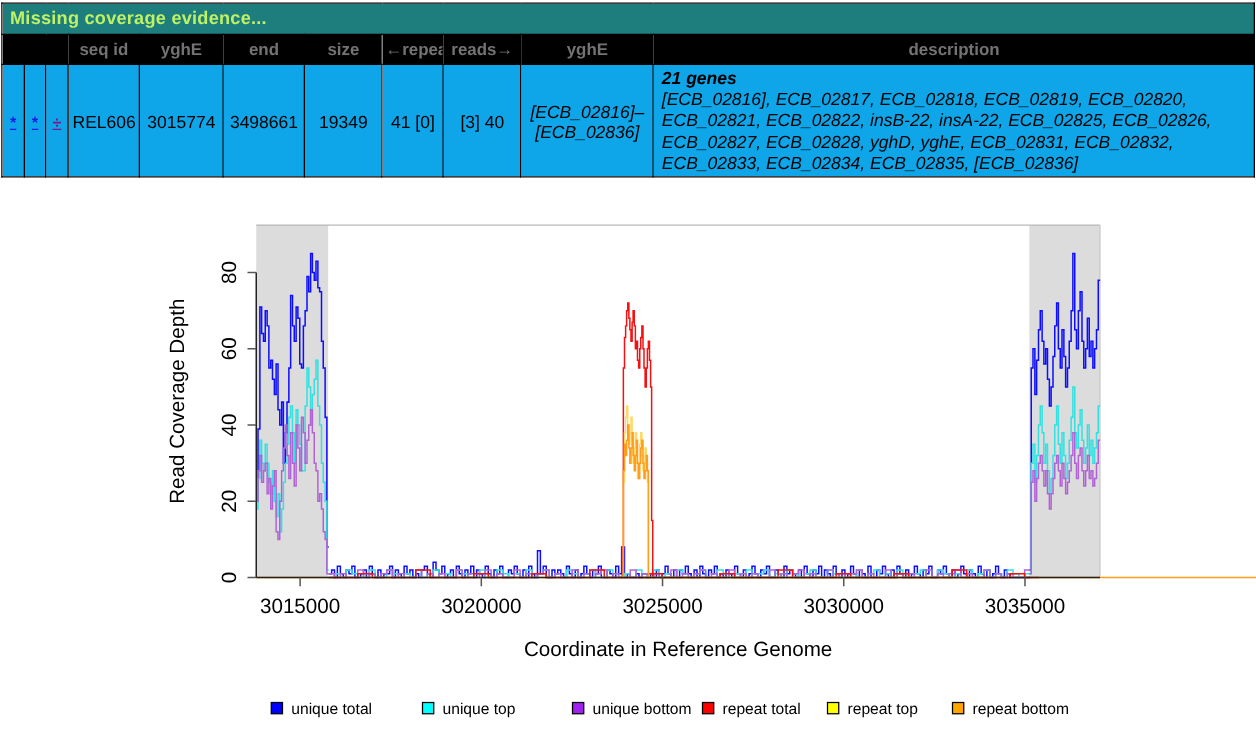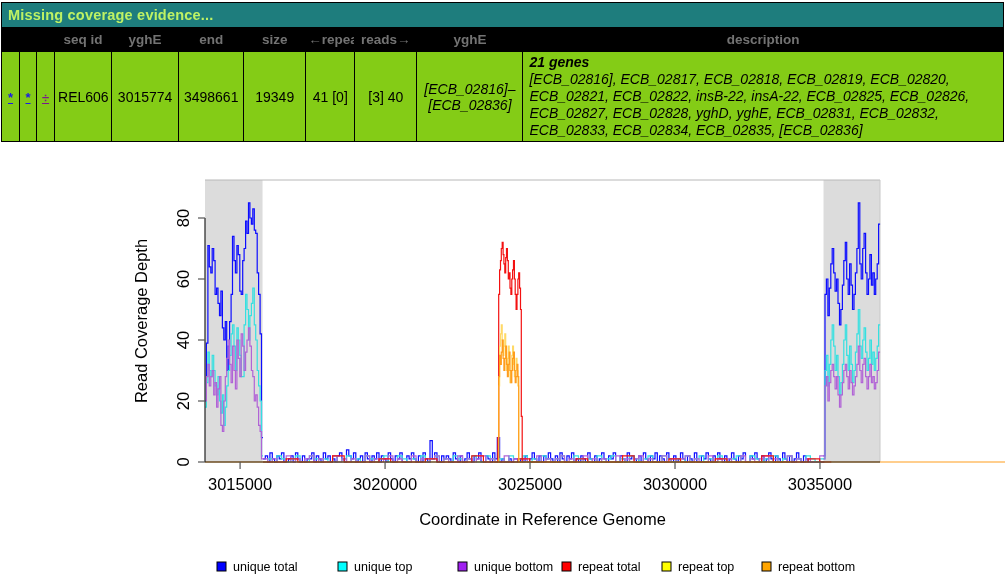--- a/index.html
+++ b/index.html
@@ -1,21 +1,21 @@
 <!DOCTYPE html>
 <html><head>
 <meta charset="utf-8">
 <style>
   html,body{margin:0;padding:0;background:#fff;}
   body{width:1005px;height:585px;font-family:"Liberation Sans",sans-serif;position:relative;overflow:hidden;}
   table.mc{border-collapse:collapse;width:1003px;margin:2px 0 0 1px;table-layout:fixed;}
   table.mc td,table.mc th{border:1px solid #000;overflow:hidden;}
   td.title-cell{background:#1e7d7d;color:#bef264;font-weight:bold;font-size:14.5px;padding:4px 6px;letter-spacing:.2px;}
   tr.head-row th{background:#000;color:#737373;font-size:13.5px;font-weight:bold;padding:4px 2px;text-align:center;}
-  tr.data-row td{font-size:14px;text-align:center;vertical-align:middle;padding:2px 3px;color:#000;background:#84cc16;}
+  tr.data-row td{font-size:14px;text-align:center;vertical-align:middle;padding:2px 3px;color:#000;background:#0ea5e9;}
   tr.data-row td.lnk a{font-weight:bold;font-size:13px;text-decoration:underline;}
   a.blue-link{color:#1a1ae6;}
   a.visited-link{color:#7a1a8b;}
   td.gene-cell{font-style:italic;margin-left:22px;}
   td.desc-cell{text-align:left !important;vertical-align:top !important;font-style:italic;font-size:13.5px;line-height:17px;padding:2px 6px !important;}
   .desc-title{font-weight:bold;}
   .plot-wrap{position:absolute;left:0;top:165px;width:1005px;height:420px;}
   svg text{font-family:"Liberation Sans",sans-serif;fill:#000;}
 </style>
 </head>

